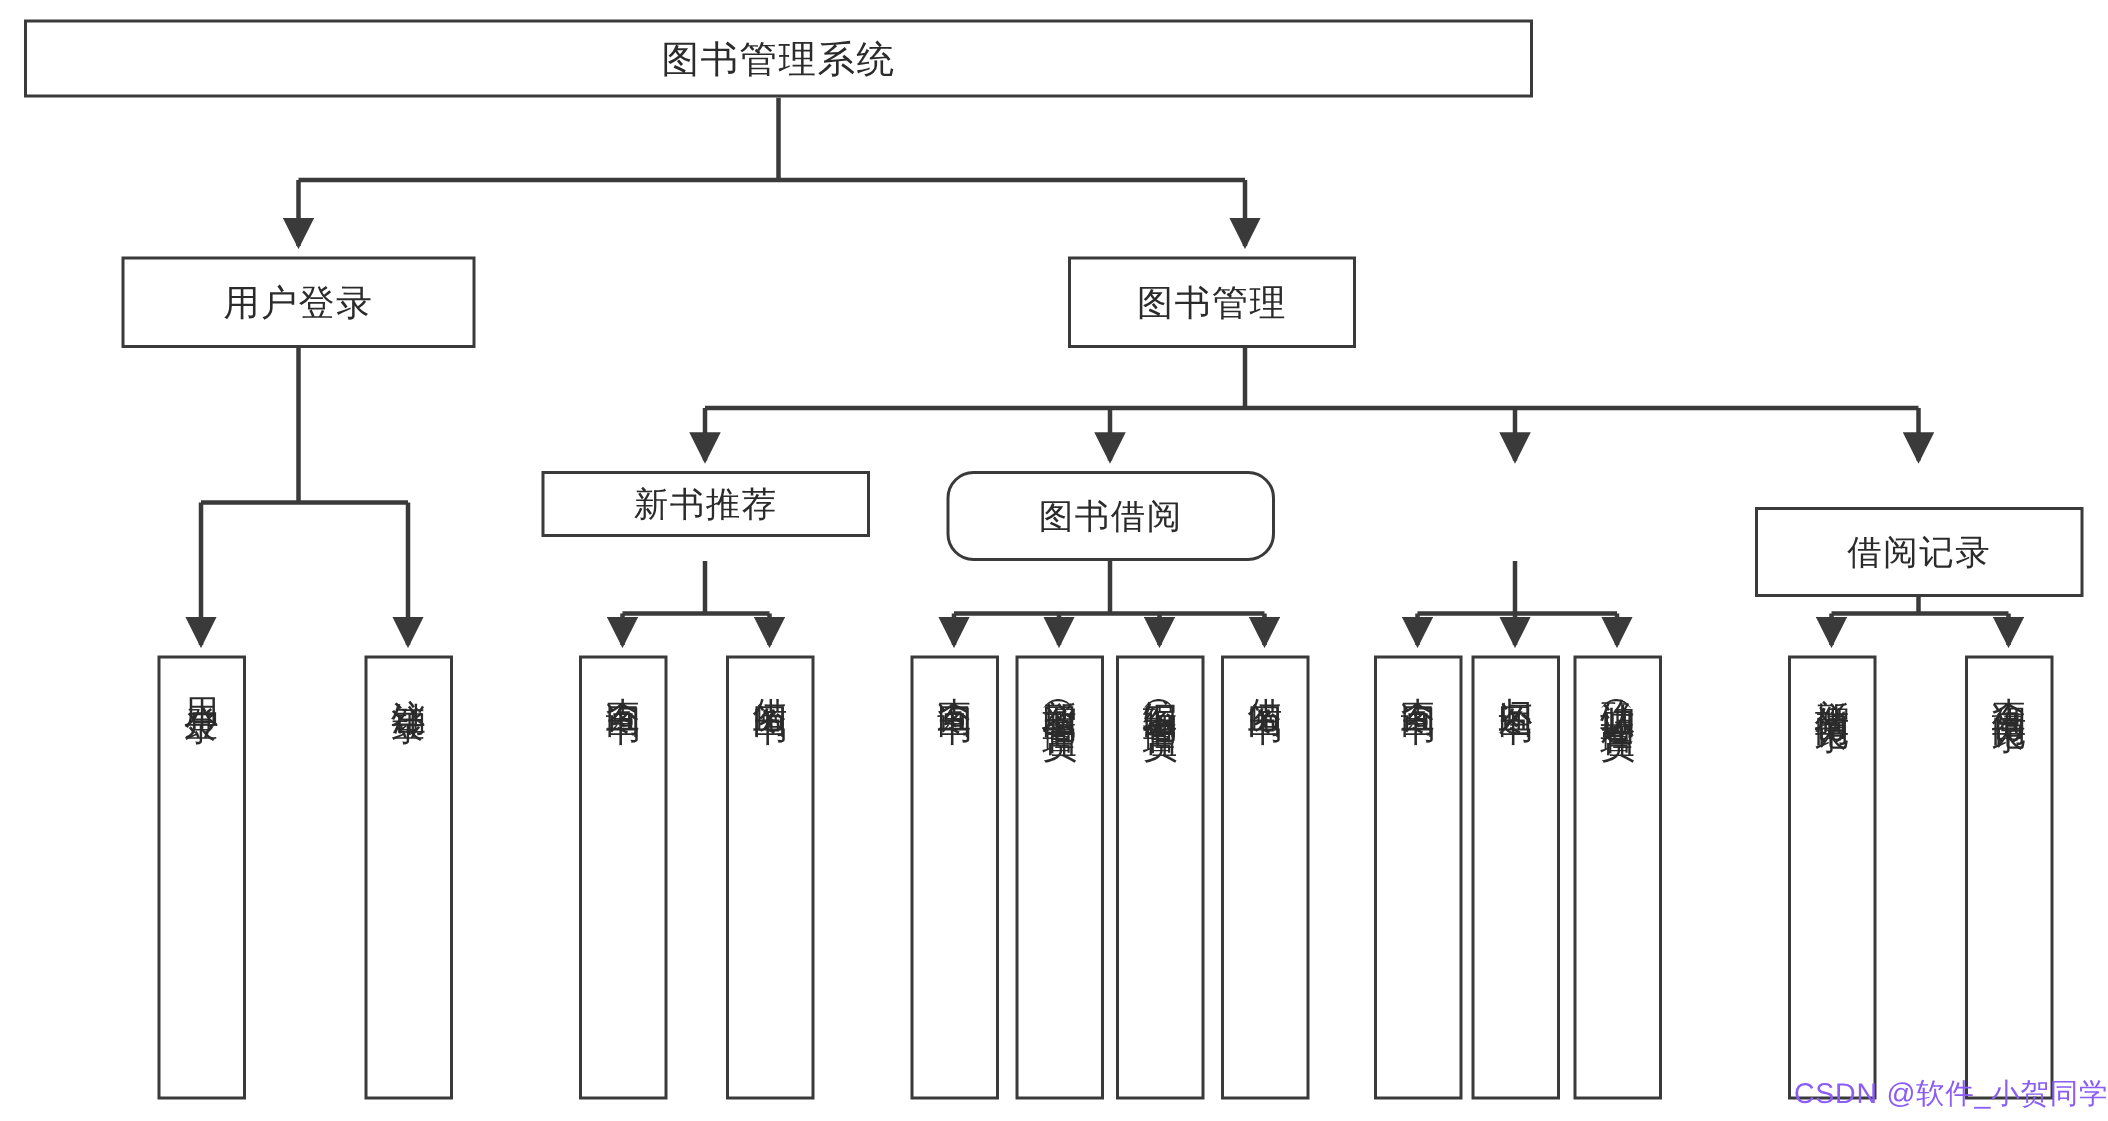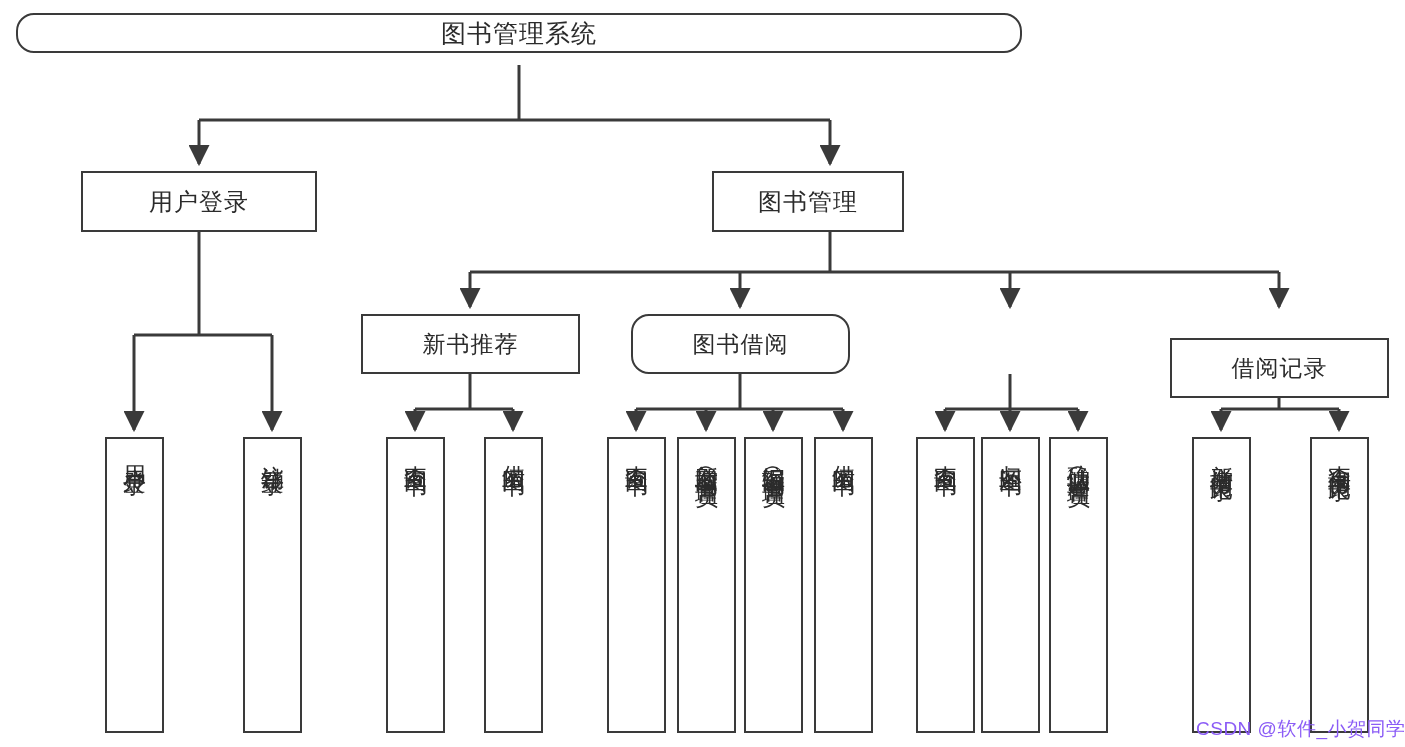--- a/index.html
+++ b/index.html
@@ -114,32 +114,32 @@
       <path d="M 1010 409 L 1010 430" marker-end="url(#arrow)"></path>
       <path d="M 1078 409 L 1078 430" marker-end="url(#arrow)"></path>
 
       <path d="M 1279 374 L 1279 409"></path>
       <path d="M 1221 409 L 1339 409"></path>
       <path d="M 1221 409 L 1221 430" marker-end="url(#arrow)"></path>
       <path d="M 1339 409 L 1339 430" marker-end="url(#arrow)"></path>
     </g>
   </svg>
 
-  <div class="node root" style="left:16px; top:13px; width:1006px; height:40px;border-radius:18px;">
+  <div class="node root" style="left:16px; top:13px; width:1006px; height:52px;">
     <span class="label">图书管理系统</span>
   </div>
 
   <div class="node lvl2" style="left:81px; top:171px; width:236px; height:61px;">
     <span class="label">用户登录</span>
   </div>
   <div class="node lvl2" style="left:712px; top:171px; width:192px; height:61px;">
     <span class="label">图书管理</span>
   </div>
 
-  <div class="node lvl3" style="left:361px; top:314px; width:219px; height:60px;">
+  <div class="node lvl3" style="left:361px; top:314px; width:219px; height:44px;">
     <span class="label">新书推荐</span>
   </div>
   <div class="node lvl3" style="left:631px; top:314px; width:219px; height:60px;border-radius:18px;">
     <span class="label">图书借阅</span>
   </div>
   <div class="node lvl3" style="left:1170px; top:314px; width:219px; height:60px;margin-top:24px;">
     <span class="label">借阅记录</span>
   </div>
 
   <div class="node leaf" style="left:105px; top:437px; width:59px; height:296px;">

